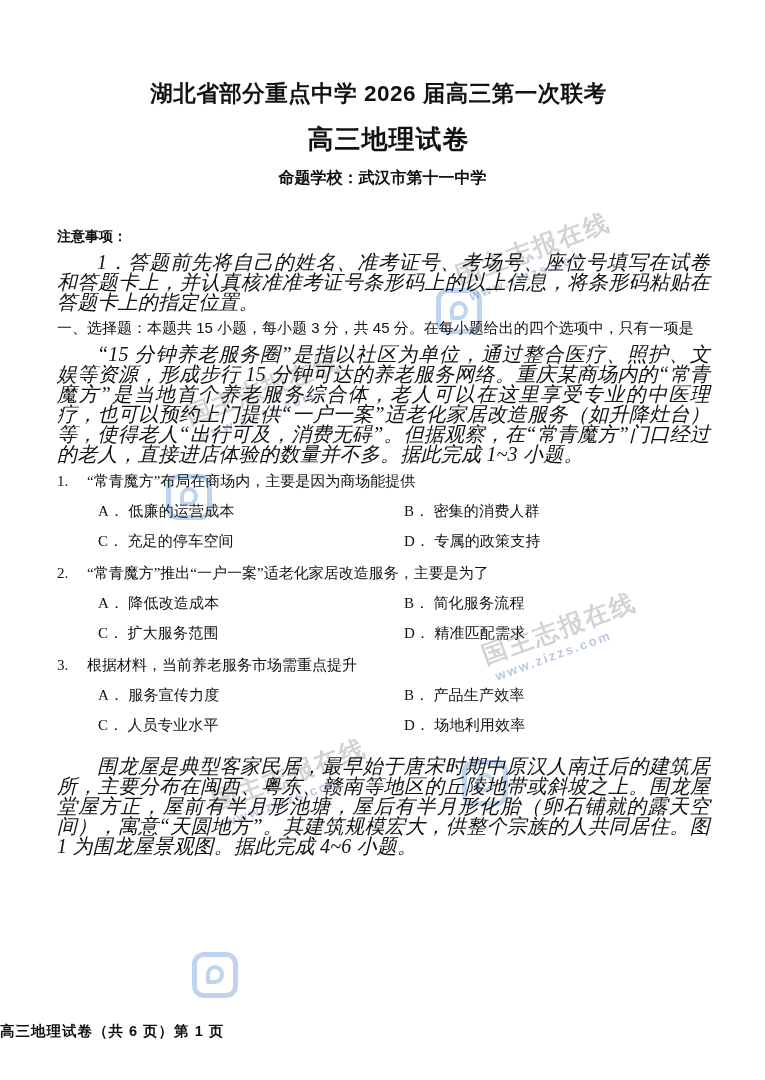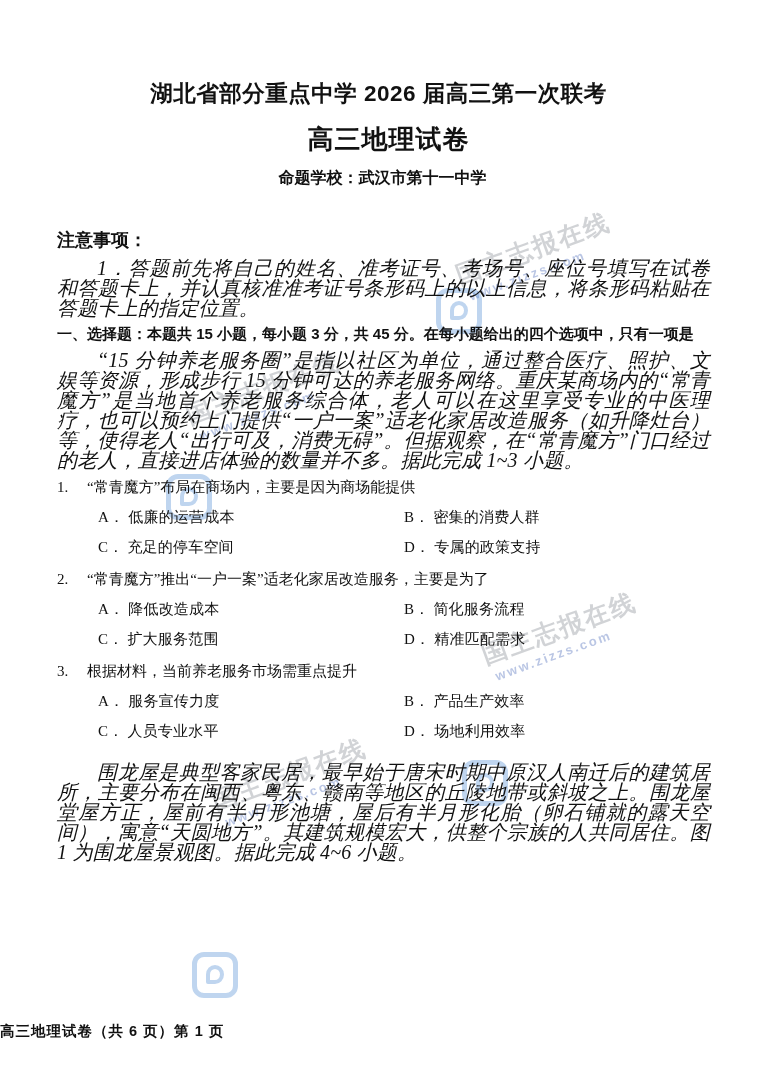--- a/index.html
+++ b/index.html
@@ -105,21 +105,21 @@
   .body-block {
     position: absolute;
     left: 57px;
     width: 653px;
     top: 228px;
   }
 
   .notice-head {
     font-family: "Liberation Sans", "DejaVu Sans", sans-serif;
     font-weight: 700;
-    font-size: 18px;
+    font-size: 14px;
     margin-bottom: 6px;
   }
 
   .para {
     font-size: 20px;
     line-height: 20px;
     text-align: justify;
     text-justify: inter-ideograph;
     letter-spacing: 0.2px;
   }
@@ -130,21 +130,21 @@
     font-style: italic;
   }
 
   .section-head {
     font-size: 15px;
     line-height: 31px;
     text-align: justify;
   }
   .section-head b {
     font-family: "Liberation Sans", "DejaVu Sans", sans-serif;
-    font-weight: 700;
+    font-weight: 400;
   }
   .section-head .cont {
     display: block;
     padding-left: 2.1em;
   }
 
   .question {
     margin-top: 2px;
   }
   .q-stem {

